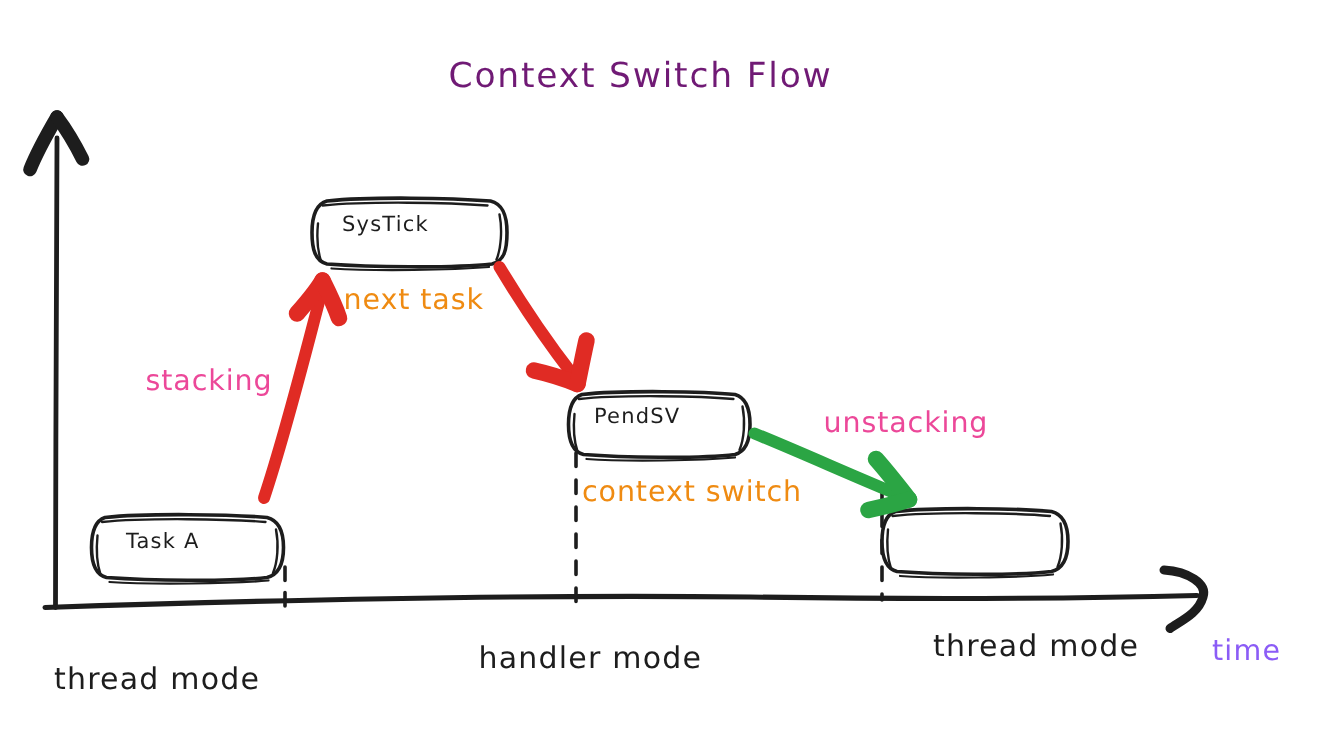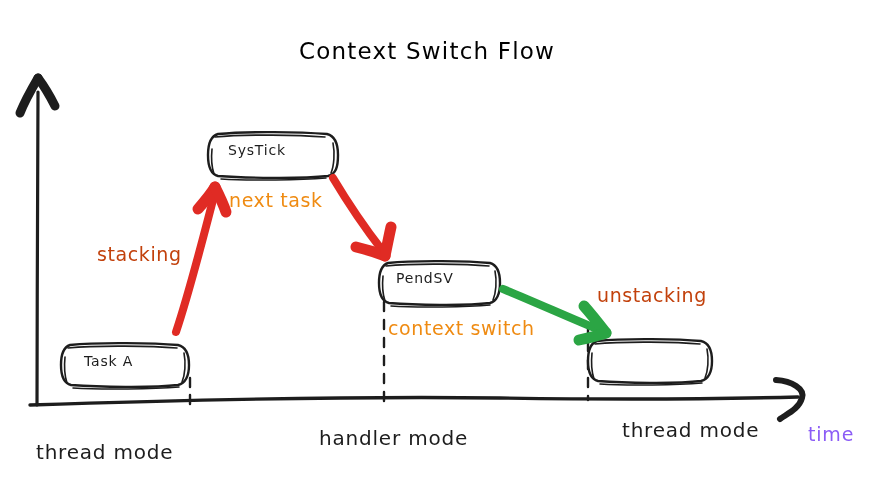--- a/index.html
+++ b/index.html
@@ -26,31 +26,31 @@
   }
   .lbl {
     position: absolute;
     white-space: nowrap;
     font-family: "DejaVu Sans", sans-serif;
     color: #1d1d1d;
     letter-spacing: 0.5px;
   }
   .title {
     font-size: 23px;
-    color: #000000;
+    color: #701a75;
     letter-spacing: 1.2px;
   }
   .boxlabel {
     font-size: 14px;
     color: #1d1d1d;
     letter-spacing: 0.8px;
   }
   .edgelabel {
     font-size: 19px;
-    color: #c2410c;
+    color: #ec4899;
     letter-spacing: 0.6px;
   }
   .edgelabel-accent {
     font-size: 19px;
     color: #ef8b12;
     letter-spacing: 0.6px;
   }
   .axislabel {
     font-size: 20px;
     color: #1d1d1d;
@@ -154,21 +154,21 @@
 
   <div class="lbl title" style="left:299px; top:38px;">Context Switch Flow</div>
 
   <div class="lbl boxlabel" style="left:228px; top:142px;">SysTick</div>
   <div class="lbl boxlabel" style="left:84px; top:353px;">Task A</div>
   <div class="lbl boxlabel" style="left:396px; top:270px;">PendSV</div>
 
   <div class="lbl edgelabel" style="left:97px; top:243px;">stacking</div>
   <div class="lbl edgelabel-accent" style="left:229px; top:189px;">next task</div>
   <div class="lbl edgelabel-accent" style="left:388px; top:317px;">context switch</div>
-  <div class="lbl edgelabel" style="left:549px; top:284px;margin-left:48px;">unstacking</div>
+  <div class="lbl edgelabel" style="left:549px; top:271px;">unstacking</div>
 
   <div class="lbl axislabel" style="left:36px; top:440px;">thread mode</div>
   <div class="lbl axislabel" style="left:319px; top:426px;">handler mode</div>
   <div class="lbl axislabel" style="left:622px; top:418px;">thread mode</div>
 
   <div class="lbl axisname" style="left:808px; top:423px;">time</div>
 
 </div>
 
 </body></html>

